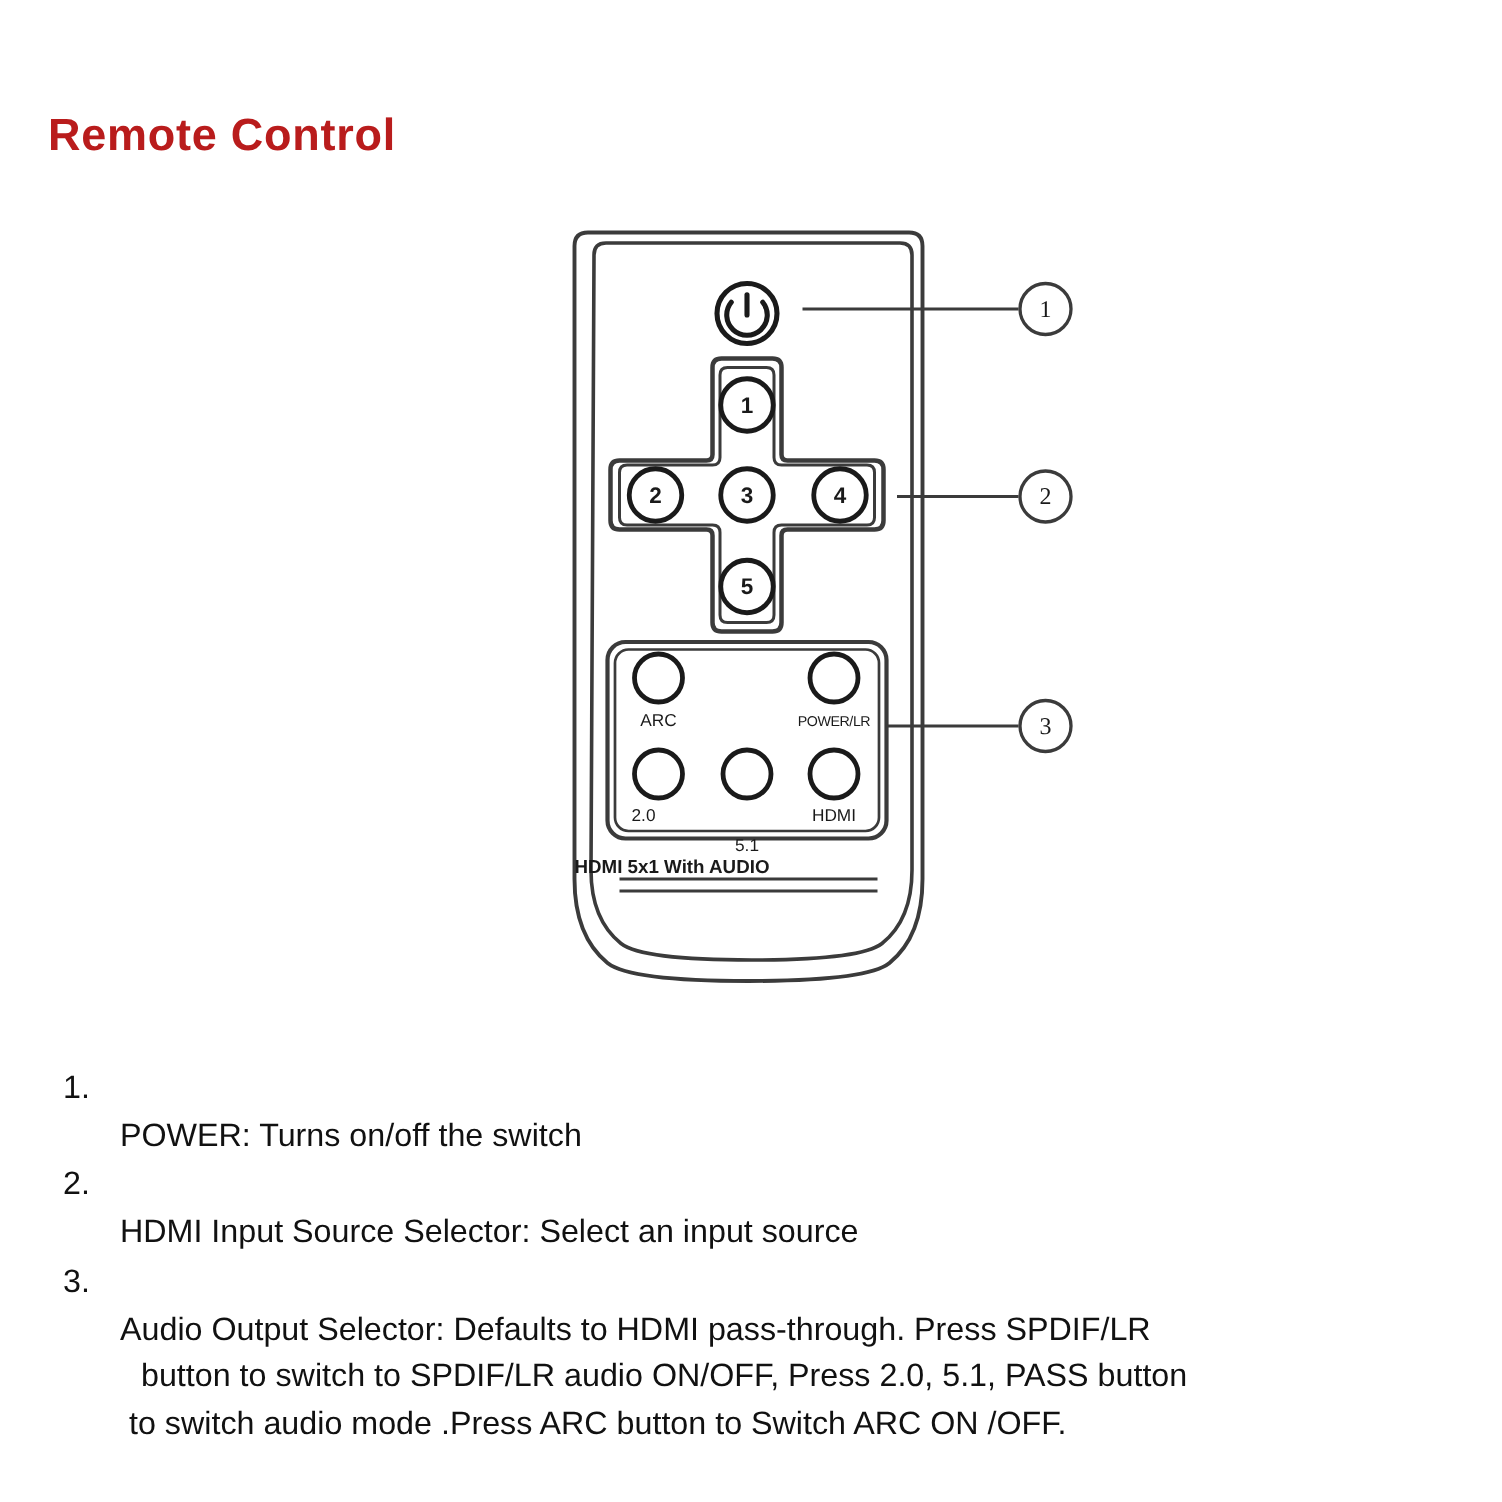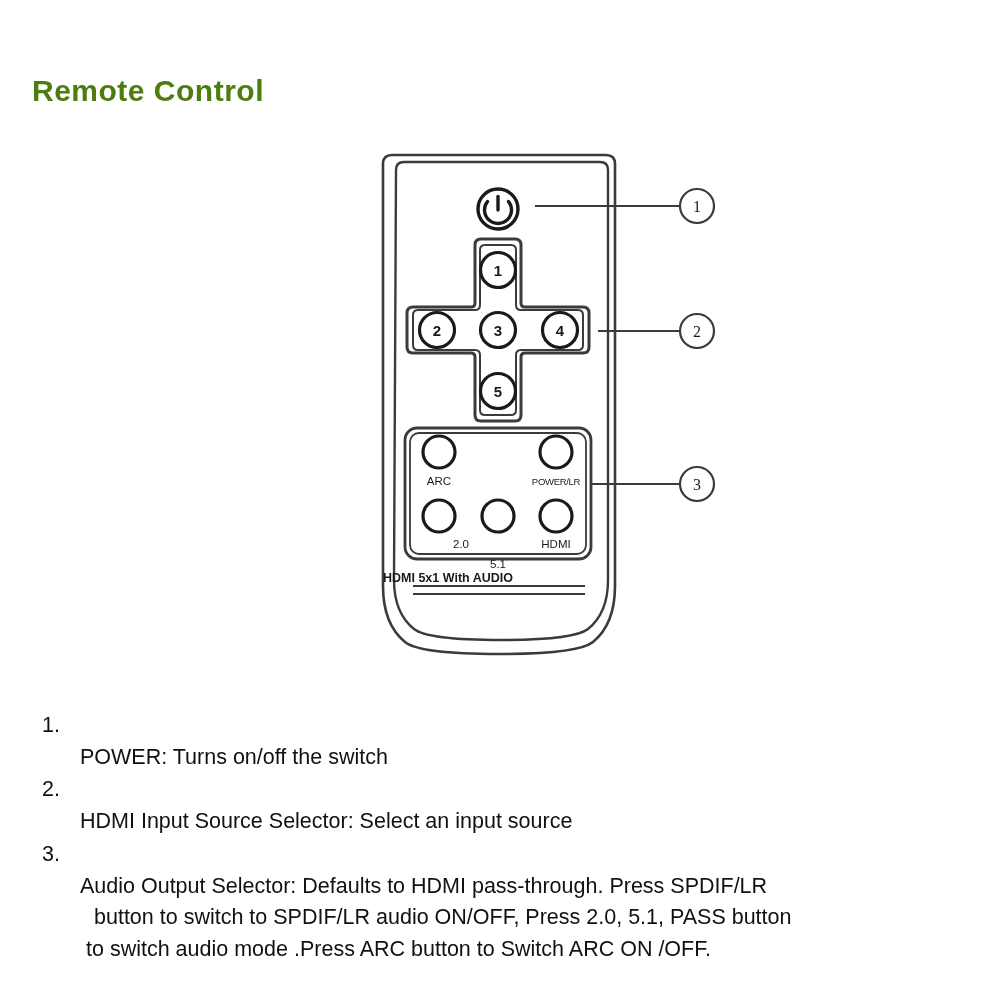--- a/index.html
+++ b/index.html
@@ -16,21 +16,21 @@
     color: #111111;
   }
 
   #page-title {
     position: absolute;
     left: 32px;
     top: 74px;
     font-size: 30px;
     font-weight: bold;
     letter-spacing: 0.5px;
-    color: #4d7c0f;
+    color: #b91c1c;
     white-space: nowrap;
   }
 
   
   #diagram {
     position: absolute;
     left: 0;
     top: 0;
     width: 1001px;
     height: 1001px;
@@ -194,21 +194,21 @@
 </div>
 
 <div class="btn-num" style="left:488px; top:263px; width:20px;">1</div>
 <div class="btn-num" style="left:427px; top:323px; width:20px;">2</div>
 <div class="btn-num" style="left:488px; top:323px; width:20px;">3</div>
 <div class="btn-num" style="left:550px; top:323px; width:20px;">4</div>
 <div class="btn-num" style="left:488px; top:384px; width:20px;">5</div>
 
 <div class="aud-label" style="left:409px; top:476px; width:60px;">ARC</div>
 <div class="aud-label small" style="left:521px; top:477px; width:70px;">POWER/LR</div>
-<div class="aud-label" style="left:409px; top:539px; width:60px;text-align:right;">2.0</div>
+<div class="aud-label" style="left:399px; top:539px; width:60px;">2.0</div>
 <div class="aud-label" style="left:468px; top:539px; width:60px;margin-top:20px;">5.1</div>
 <div class="aud-label" style="left:526px; top:539px; width:60px;">HDMI</div>
 
 <div id="brand-text">HDMI  5x1 With AUDIO</div>
 
 <div class="callout-num" style="left:680px; top:198px;">1</div>
 <div class="callout-num" style="left:680px; top:323px;">2</div>
 <div class="callout-num" style="left:680px; top:476px;">3</div>
 
 <div id="descriptions">

